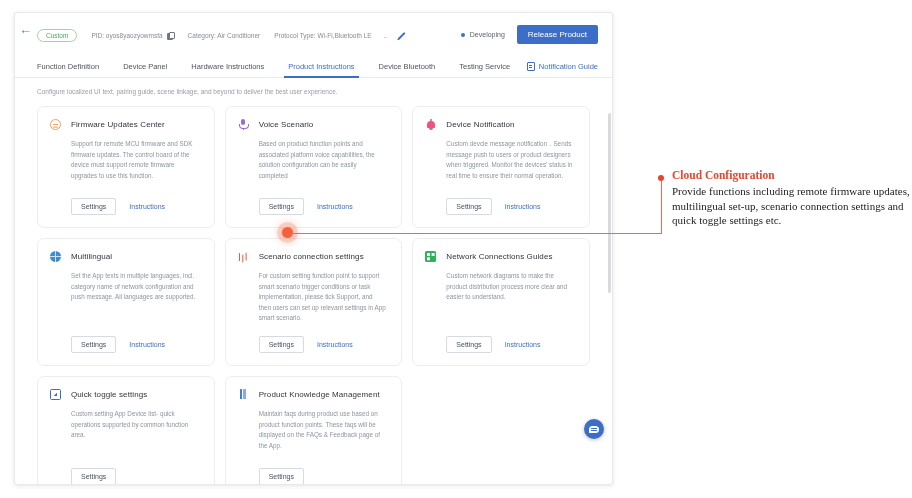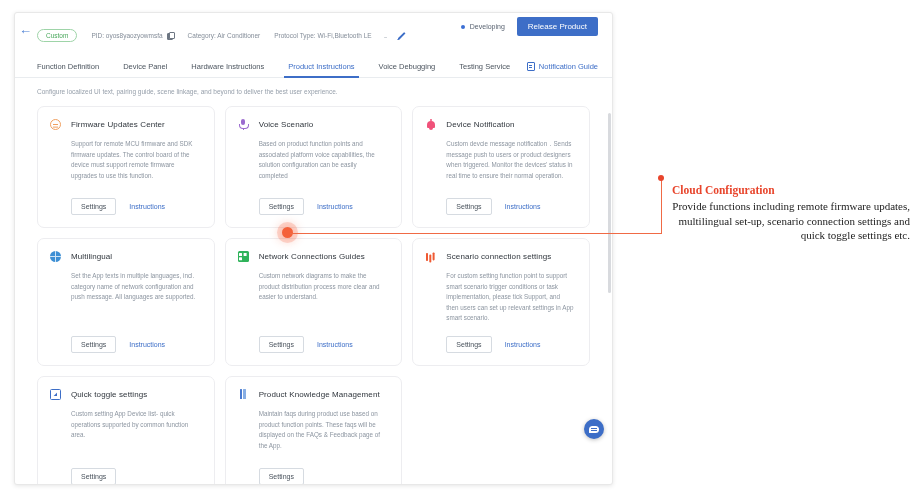--- a/index.html
+++ b/index.html
@@ -57,21 +57,21 @@
   }
   .change-product span {
     font-size: 7px; color: #4a6fd0; padding: 0 7px; white-space: nowrap;
   }
   .cp-sep { width: 1px; height: 100%; background: #d4d9e0; }
   .cp-caret {
     width: 12px; display: flex; align-items: center; justify-content: center;
     font-size: 6px; color: #8b949e;
   }
   .hdr-right {
-    position: absolute; right: 14px; top: 4px;
+    position: absolute; right: 14px; top: 12px;
     display: flex; align-items: center;
   }
   .status-dot {
     width: 4px; height: 4px; border-radius: 50%;
     background: #3b6fd4; margin-right: 5px;
   }
   .status-text { font-size: 7px; color: #5a6472; margin-right: 12px; white-space: nowrap; }
   .release-btn {
     background: #3d6ec7; color: #fff;
     font-size: 8px; border-radius: 2px;
@@ -295,29 +295,29 @@
   }
 
   
   .panel-scroll {
     position: absolute; right: 1px; top: 100px;
     width: 3px; height: 180px; background: #d8dade; border-radius: 2px;
   }
 
   
   .callout {
-    position: absolute; left: 672px; top: 183px; width: 238px;
+    position: absolute; left: 672px; top: 168px; width: 238px;
   }
   .callout-title {
     color: #e8452c; font-family: "Liberation Serif", serif;
     font-size: 11.5px; font-weight: bold; line-height: 14px;
   }
   .callout-body {
     color: #1c1c1c; font-family: "Liberation Serif", serif;
-    font-size: 11px; line-height: 14.5px; margin-top: 2px; text-align: right;
+    font-size: 11px; line-height: 14.5px; margin-top: 2px;
   }
   
   .cl-vert {
     position: absolute; left: 661px; top: 178px;
     width: 1.4px; height: 56px; background: #f06a45;
   }
   .cl-horiz {
     position: absolute; left: 290px; top: 232.6px;
     width: 372px; height: 1.4px; background: #f06a45;
   }
@@ -357,21 +357,21 @@
         <span class="dots-ic">...</span>
         <span class="pencil-ic"></span>
       </div>
     </div>
 
     <div class="tabs">
       <div class="tab">Function Definition</div>
       <div class="tab">Device Panel</div>
       <div class="tab">Hardware Instructions</div>
       <div class="tab active">Product Instructions</div>
-      <div class="tab">Voice Debugging</div>
+      <div class="tab">Device Bluetooth</div>
       <div class="tab">Testing Service</div>
       <div class="dev-guide">
         <span class="guide-ic"></span>
         <span>Notification Guide</span>
       </div>
     </div>
 
     <div class="subtitle">Configure localized UI text, pairing guide, scene linkage, and beyond to deliver the best user experience.</div>
 
     <div class="grid">
@@ -423,36 +423,36 @@
         </div>
         <div class="card-desc">Set the App texts in multiple languages, incl. category name of network configuration and push message. All languages are supported.</div>
         <div class="card-actions">
           <span class="btn-settings">Settings</span>
           <span class="lnk-instructions">Instructions</span>
         </div>
       </div>
 
       <div class="card">
         <div class="card-head">
+          <span class="card-ic ic-scenario"></span>
+          <span class="card-title">Scenario connection settings</span>
+        </div>
+        <div class="card-desc">For custom setting function point to support smart scenario trigger conditions or task implementation, please tick Support, and then users can set up relevant settings in App smart scenario.</div>
+        <div class="card-actions">
+          <span class="btn-settings">Settings</span>
+          <span class="lnk-instructions">Instructions</span>
+        </div>
+      </div>
+
+      <div class="card">
+        <div class="card-head">
           <span class="card-ic ic-net"></span>
           <span class="card-title">Network Connections Guides</span>
         </div>
         <div class="card-desc">Custom network diagrams to make the product distribution process more clear and easier to understand.</div>
-        <div class="card-actions">
-          <span class="btn-settings">Settings</span>
-          <span class="lnk-instructions">Instructions</span>
-        </div>
-      </div>
-
-      <div class="card">
-        <div class="card-head">
-          <span class="card-ic ic-scenario"></span>
-          <span class="card-title">Scenario connection settings</span>
-        </div>
-        <div class="card-desc">For custom setting function point to support smart scenario trigger conditions or task implementation, please tick Support, and then users can set up relevant settings in App smart scenario.</div>
         <div class="card-actions">
           <span class="btn-settings">Settings</span>
           <span class="lnk-instructions">Instructions</span>
         </div>
       </div>
 
       <div class="card">
         <div class="card-head">
           <span class="card-ic ic-quick"></span>
           <span class="card-title">Quick toggle settings</span>

